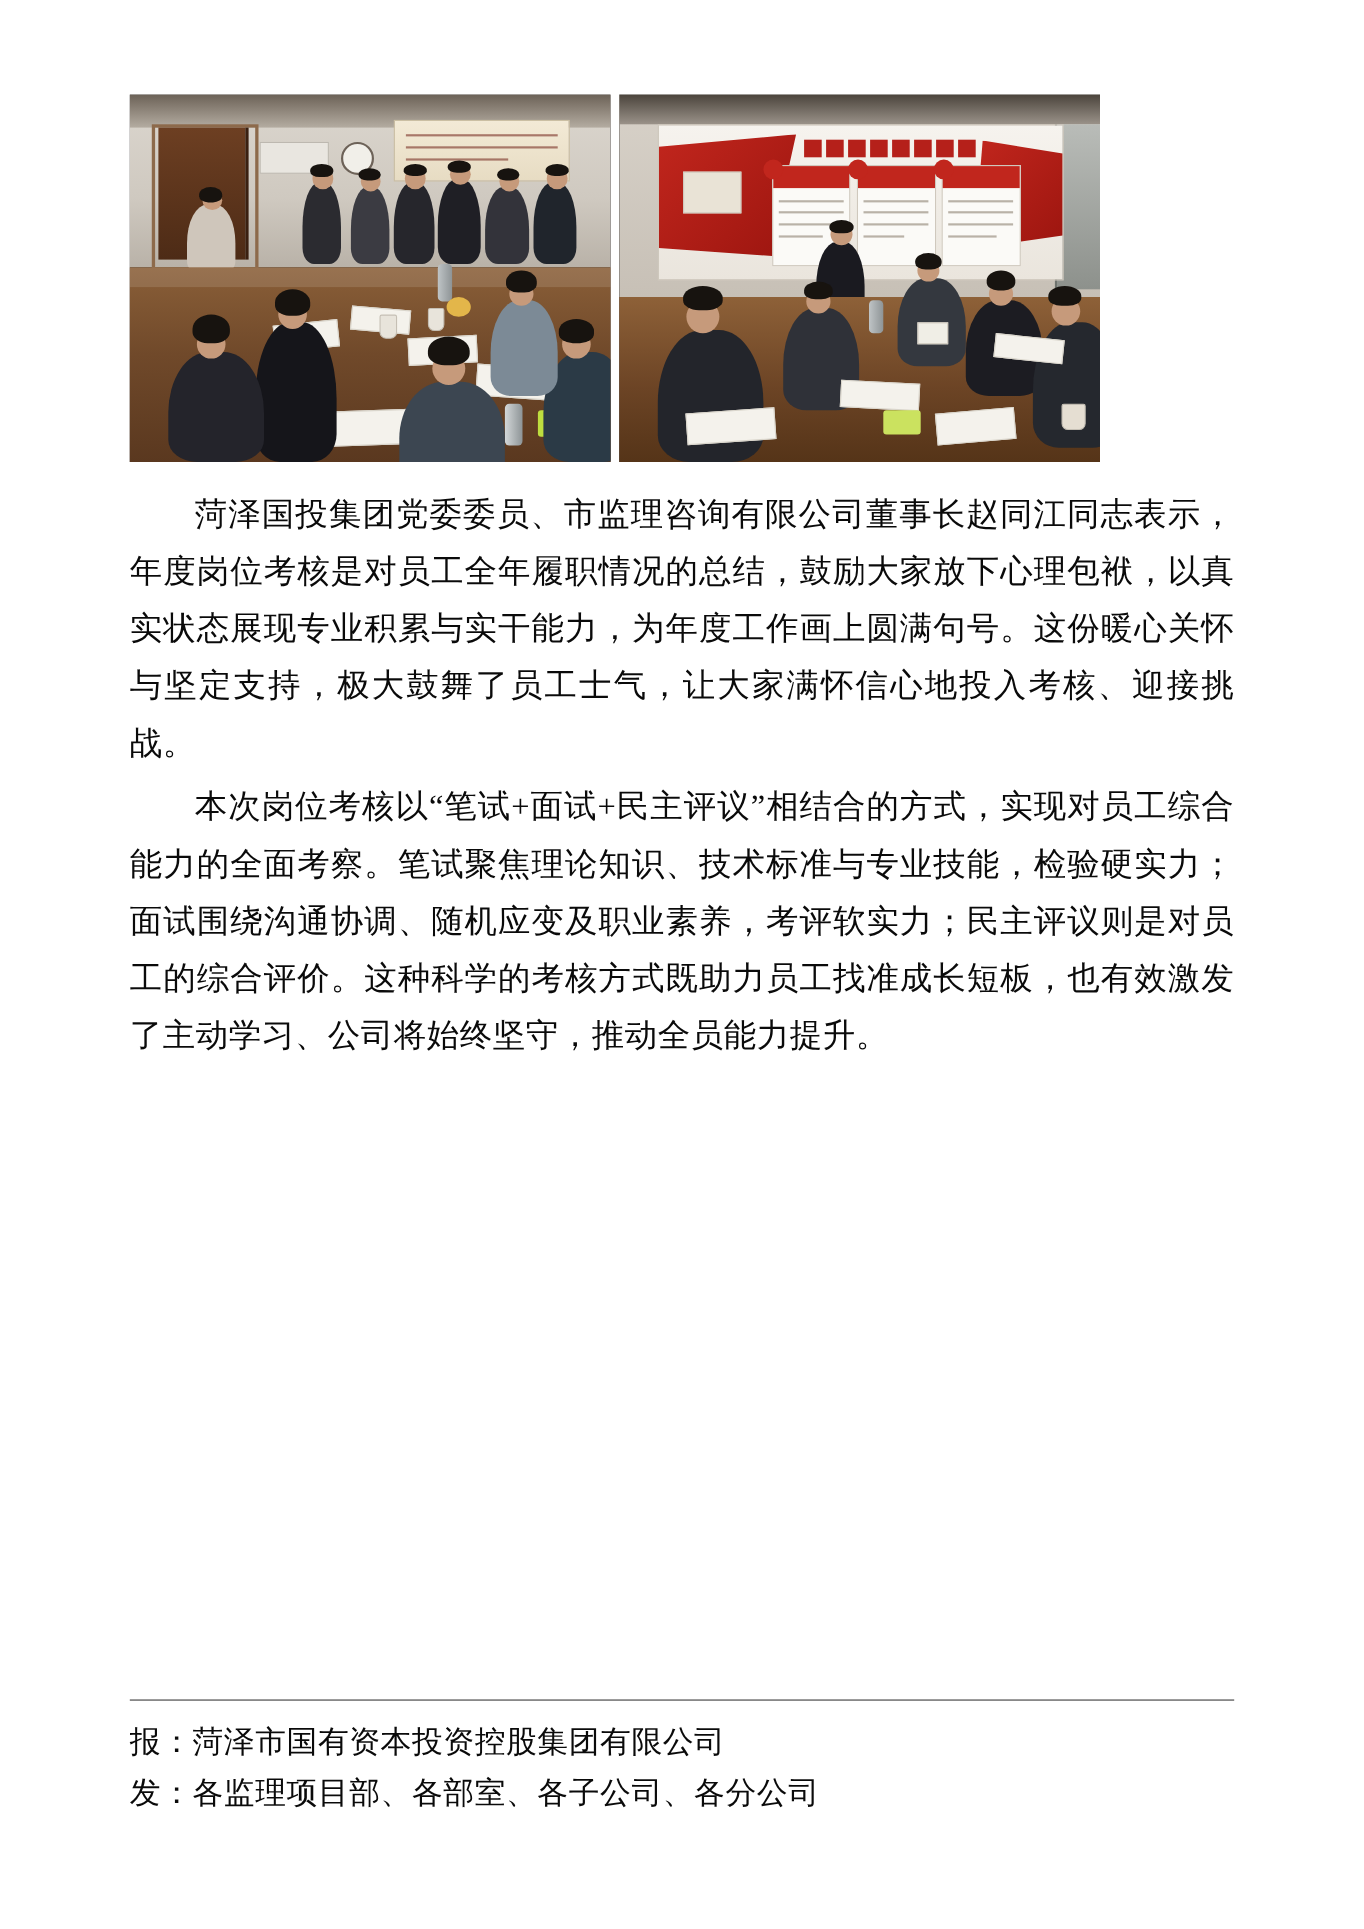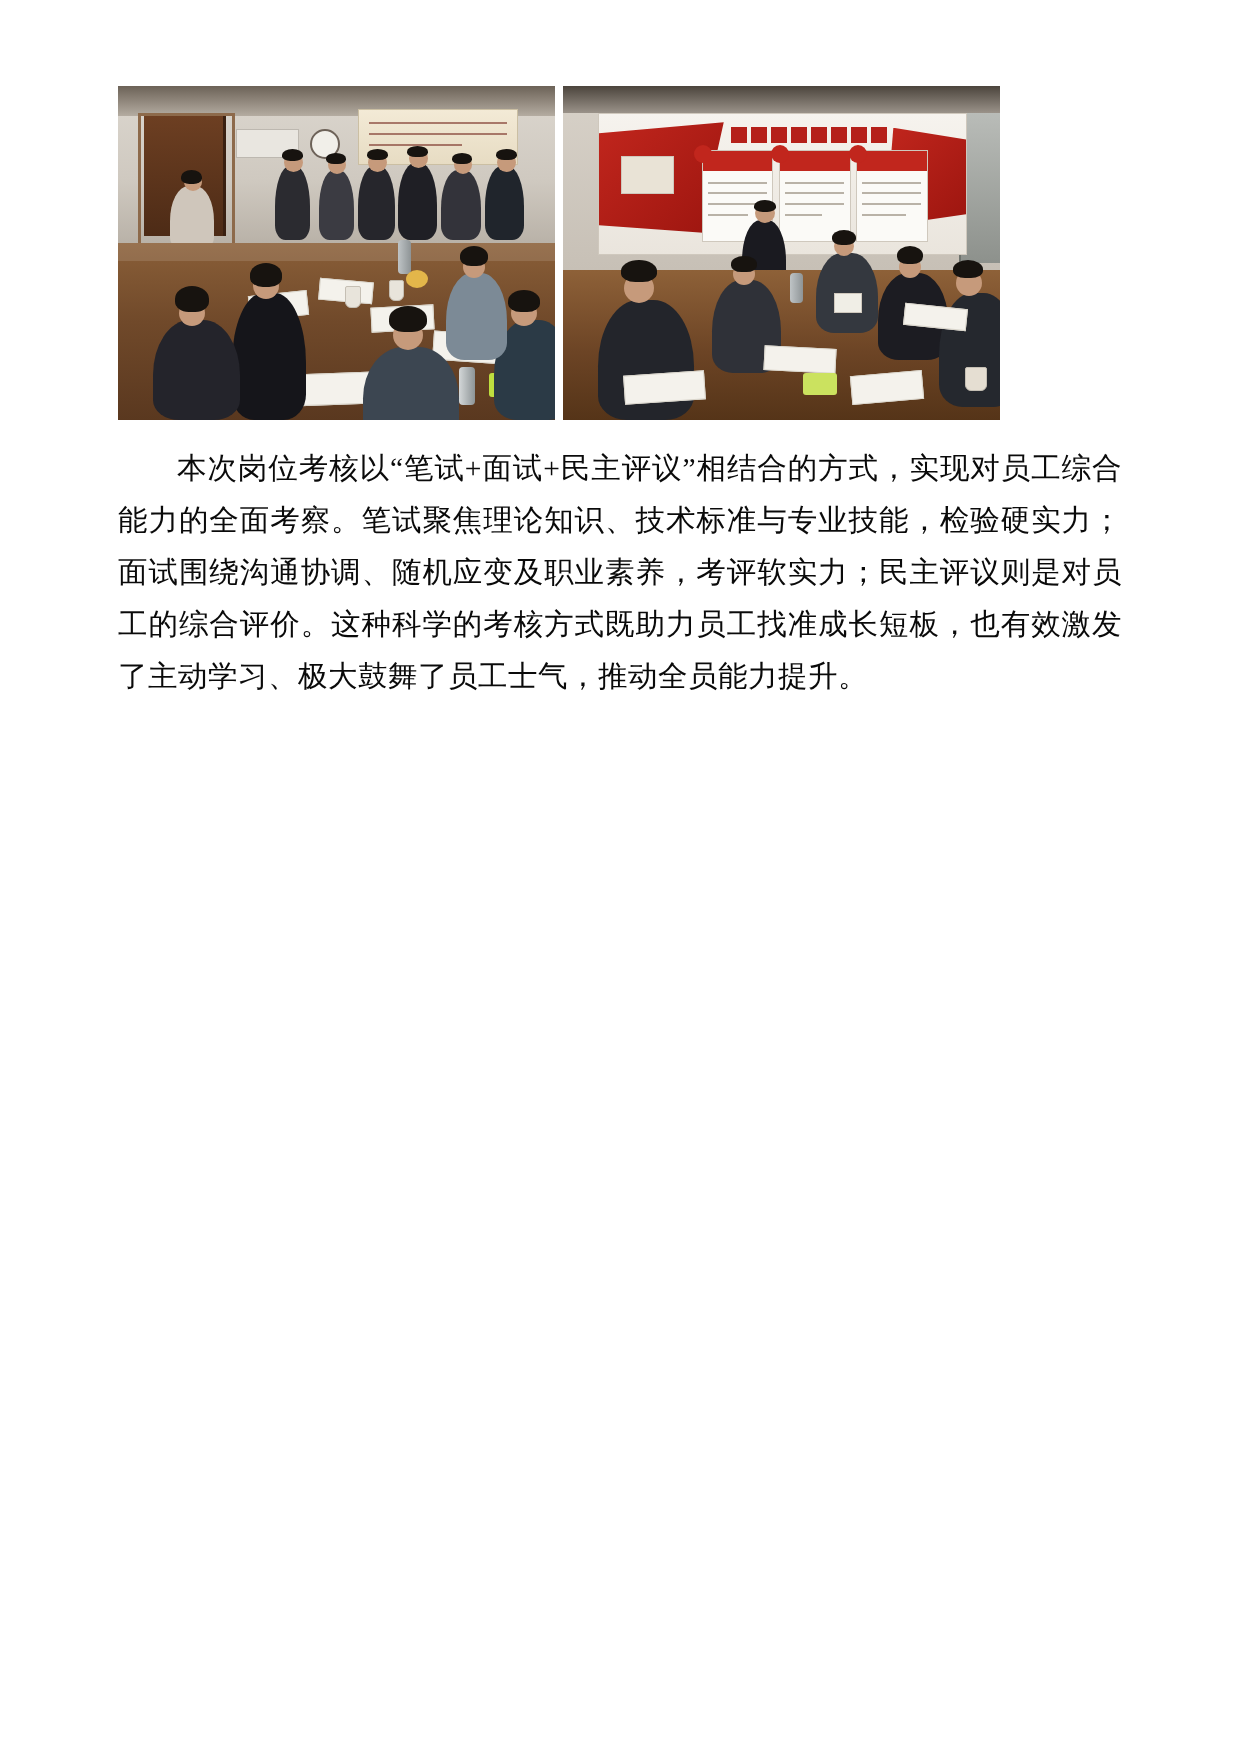--- a/index.html
+++ b/index.html
@@ -349,17 +349,23 @@
       <div class="p1-paper" style="left:66%;top:86%;width:16%;height:8%;transform:rotate(-5deg);"></div>
       <div class="p1-paper" style="left:78%;top:66%;width:14%;height:6%;transform:rotate(6deg);"></div>
       <div style="position:absolute;left:62%;top:62%;width:26px;height:18px;background:#f0eee6;border:1px solid #cfc8bd;"></div>
       <div style="position:absolute;left:55%;top:86%;width:34px;height:22px;background:#cbe25f;border-radius:3px;"></div>
       <div class="p1-cup" style="left:92%;top:84%;width:20px;height:22px;background:#e5ded2;"></div>
       <div class="p1-bottle" style="left:52%;top:56%;width:13px;height:30px;"></div>
     </div>
   </div>
 
   <div class="body-text">
-    <p class="para">本次岗位考核以“笔试+面试+民主评议”相结合的方式，实现对员工综合能力的全面考察。笔试聚焦理论知识、技术标准与专业技能，检验硬实力；面试围绕沟通协调、随机应变及职业素养，考评软实力；民主评议则是对员工的综合评价。这种科学的考核方式既助力员工找准成长短板，也有效激发了主动学习、极大鼓舞了员工士气，推动全员能力提升。</p>
+    <p class="para">菏泽国投集团党委委员、市监理咨询有限公司董事长赵同江同志表示，年度岗位考核是对员工全年履职情况的总结，鼓励大家放下心理包袱，以真实状态展现专业积累与实干能力，为年度工作画上圆满句号。这份暖心关怀与坚定支持，极大鼓舞了员工士气，让大家满怀信心地投入考核、迎接挑战。</p>
+    <p class="para">本次岗位考核以“笔试+面试+民主评议”相结合的方式，实现对员工综合能力的全面考察。笔试聚焦理论知识、技术标准与专业技能，检验硬实力；面试围绕沟通协调、随机应变及职业素养，考评软实力；民主评议则是对员工的综合评价。这种科学的考核方式既助力员工找准成长短板，也有效激发了主动学习、公司将始终坚守，推动全员能力提升。</p>
   </div>
 
+  <div class="footer">
+    <div class="footer-rule"></div>
+    <div class="footer-line">报：菏泽市国有资本投资控股集团有限公司</div>
+    <div class="footer-line">发：各监理项目部、各部室、各子公司、各分公司</div>
+  </div>
 
 </div>
 
 </body></html>

